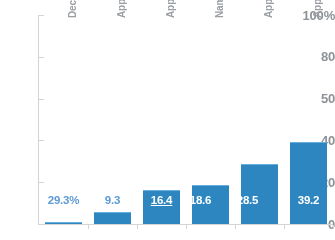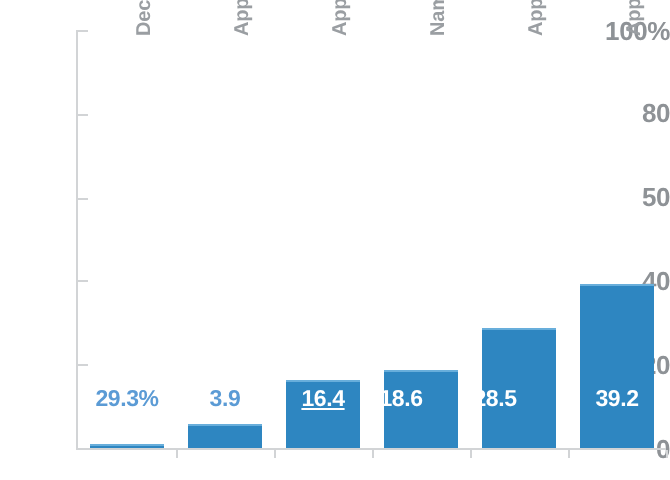--- a/index.html
+++ b/index.html
@@ -137,21 +137,21 @@
     <div id="bars">
         <div class="bar" style="left: 6px; width: 37px; height: 2.5px; background: rgb(46, 134, 193); border-top-color: rgb(104, 174, 219);"></div>
         <div class="bar" style="left: 55px; width: 37px; height: 12.331px; background: rgb(46, 134, 193); border-top-color: rgb(104, 174, 219);"></div>
         <div class="bar" style="left: 104px; width: 37px; height: 34.276px; background: rgb(46, 134, 193); border-top-color: rgb(104, 174, 219);"></div>
         <div class="bar" style="left: 153px; width: 37px; height: 38.874px; background: rgb(46, 134, 193); border-top-color: rgb(104, 174, 219);"></div>
         <div class="bar" style="left: 202px; width: 37px; height: 59.565px; background: rgb(46, 134, 193); border-top-color: rgb(104, 174, 219);"></div>
         <div class="bar" style="left: 251px; width: 37px; height: 81.928px; background: rgb(46, 134, 193); border-top-color: rgb(104, 174, 219);"></div>
       </div>
     <div id="bar-values">
         <div class="bar-value outside" style="left: -6px; width: 61px; top: 179px;">29.3%</div>
-        <div class="bar-value outside" style="left: 43px; width: 61px; top: 179px;">3.9</div>
+        <div class="bar-value outside" style="left: 43px; width: 61px; top: 179px;">9.3</div>
         <div class="bar-value inside" style="left: 92px; width: 61px; top: 179px; text-decoration: underline;">16.4</div>
         <div class="bar-value inside" style="left: 141px; width: 41px; top: 179px;">18.6</div>
         <div class="bar-value inside" style="left: 190px; width: 37px; top: 179px;">28.5</div>
         <div class="bar-value inside" style="left: 239px; width: 61px; top: 179px;">39.2</div>
       </div>
   </div>
 
   <div id="cat-labels">
       <div class="cat-label" style="left: 67.5px; top: 18px;">Deceased alumni</div>
       <div class="cat-label" style="left: 116.5px; top: 18px;">Appended addresses</div>

